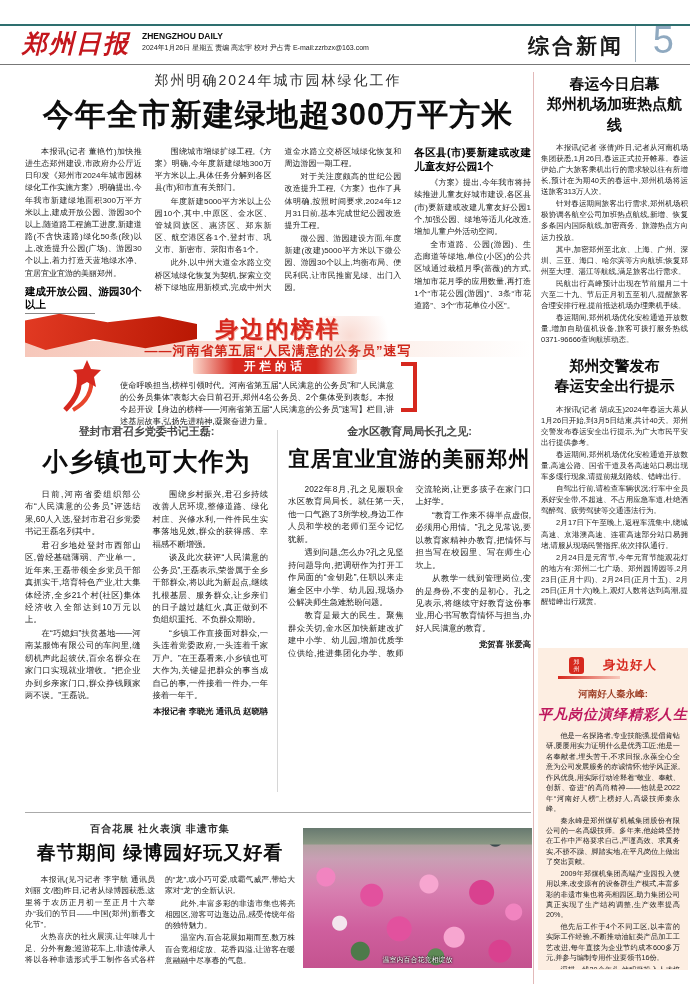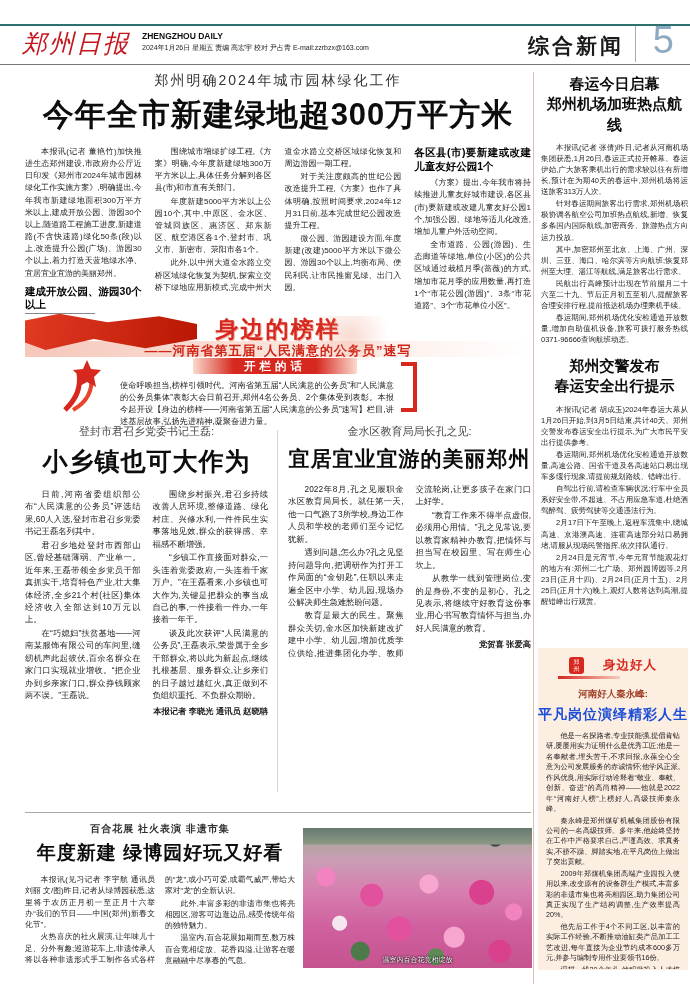--- a/index.html
+++ b/index.html
@@ -1,21 +1,21 @@
 <!DOCTYPE html>
 <html><head>
 <meta charset="utf-8">
 <style>
   html,body{margin:0;padding:0;background:#e9e9e9;}
   #page{position:relative;width:690px;height:998px;background:#ffffff;margin:0 auto;
         font-family:"Liberation Sans",sans-serif;color:#1c1c1c;overflow:hidden;}
   
   .topline{position:absolute;top:24px;left:0;width:690px;height:2px;background:#2e6f6f;}
   .masthead-logo{position:absolute;left:22px;top:27px;font-family:"DejaVu Serif",serif;
-        font-style:italic;font-weight:normal;font-size:25px;color:#c4161c;letter-spacing:2px;}
+        font-style:italic;font-weight:bold;font-size:25px;color:#c4161c;letter-spacing:2px;}
   .masthead-meta{position:absolute;left:142px;top:31px;}
   .meta-en{font-size:8.5px;font-weight:bold;color:#111;}
   .meta-date{font-size:7px;color:#222;margin-top:2px;}
   .section-name{position:absolute;right:66px;top:32px;font-size:21px;font-weight:bold;color:#1a1a1a;letter-spacing:3px;}
   .section-divider{position:absolute;right:54px;top:26px;width:1px;height:36px;background:#9fb0bd;}
   .page-num{position:absolute;right:16px;top:19px;font-size:38px;color:#8fa9c0;}
   .header-rule{position:absolute;top:64px;left:0;width:690px;height:1px;background:#777;}
   .right-divider{position:absolute;left:533px;top:72px;width:1px;height:912px;background:#e2b9b9;}
   
   .main-article{position:absolute;left:25px;top:72px;width:506px;height:238px;}
@@ -48,21 +48,21 @@
         text-align:center;color:#fff;font-size:11.5px;font-weight:bold;line-height:16px;letter-spacing:4px;}
   .kailan-text{position:absolute;left:95px;top:24px;width:274px;font-size:8.2px;line-height:1.45;
         text-align:justify;color:#222;}
   .kailan-bracket{position:absolute;left:376px;top:6px;width:12px;height:42px;
         border-top:4px solid #d6281e;border-right:4px solid #d6281e;border-bottom:4px solid #d6281e;}
   
   .profiles{position:absolute;left:25px;top:420px;width:506px;height:386px;}
   .profile-left{position:absolute;left:0;top:0;width:243px;height:386px;}
   .profile-right{position:absolute;left:263px;top:0;width:243px;height:386px;}
   .profile-divider{position:absolute;left:252px;top:10px;width:1px;height:362px;background:#d6d6d6;}
-  .profile-kicker{text-align:center;font-size:11px;font-weight:normal;color:#4a4a4a;margin-top:4px;}
+  .profile-kicker{text-align:center;font-size:11px;font-weight:bold;color:#4a4a4a;margin-top:4px;}
   .profile-headline{text-align:center;font-weight:bold;color:#0d0d0d;margin-top:6px;letter-spacing:1px;}
   .hl-big{font-size:25px;}
   .hl-mid{font-size:21px;}
   .profile-body{margin-top:10px;height:308px;column-count:2;column-gap:12px;font-size:8.3px;
         line-height:1.5;text-align:justify;color:#1c1c1c;overflow:hidden;}
   
   .bottom-rule{position:absolute;left:25px;top:812px;width:506px;height:1px;background:#aaa;}
   .spring{position:absolute;left:25px;top:822px;width:270px;height:174px;}
   .spring-kicker{text-align:center;font-size:10px;color:#333;font-weight:bold;letter-spacing:1px;}
   .spring-headline{text-align:center;font-size:19px;font-weight:bold;margin-top:4px;color:#0d0d0d;letter-spacing:1px;}
@@ -97,21 +97,21 @@
   .flight .rc-body{height:216px;}
   .traffic .rc-body{height:232px;}
   
   .haoren{position:absolute;left:538px;top:648px;width:150px;height:322px;background:#fdeee2;}
   .haoren-badge{display:flex;align-items:center;justify-content:center;gap:19px;padding-top:9px;}
   .seal{width:15px;height:17px;background:#d6281e;border-radius:3px;color:#fff;font-size:6px;
         line-height:1.1;display:flex;flex-direction:column;align-items:center;justify-content:center;}
   .badge-label{color:#d6281e;font-weight:bold;font-size:12.5px;letter-spacing:1px;}
   .badge-underline{width:62px;height:3px;background:linear-gradient(90deg,#d6281e,#f8cabd);margin:2px 0 0 20px;}
   .haoren-kicker{text-align:center;font-size:9.5px;color:#9c3b22;font-weight:bold;margin-top:9px;}
-  .haoren-headline{text-align:center;font-size:14px;font-weight:bold;color:#1d4ed8;margin-top:5px;letter-spacing:1px;}
+  .haoren-headline{text-align:center;font-size:14px;font-weight:bold;color:#be185d;margin-top:5px;letter-spacing:1px;font-style:italic;}
   .haoren-body{margin:7px 8px 0 8px;font-size:7.2px;line-height:1.45;text-align:justify;height:238px;overflow:hidden;color:#222;}
 </style>
 </head>
 <body>
 
 <div id="page">
 
   <div class="topline"></div>
   <div class="masthead-logo">郑州日报</div>
   <div class="masthead-meta">
@@ -163,22 +163,22 @@
 
   <div class="profiles">
     <div class="profile-left">
       <div class="profile-kicker">登封市君召乡党委书记王磊:</div>
       <div class="profile-headline hl-big">小乡镇也可大作为</div>
       <div class="profile-body">
           <p class="para">日前,河南省委组织部公布“人民满意的公务员”评选结果,60人入选,登封市君召乡党委书记王磊名列其中。</p>
           <p class="para">君召乡地处登封市西部山区,曾经基础薄弱、产业单一。近年来,王磊带领全乡党员干部真抓实干,培育特色产业,壮大集体经济,全乡21个村(社区)集体经济收入全部达到10万元以上。</p>
           <p class="para">在“巧媳妇”扶贫基地——河南某服饰有限公司的车间里,缝纫机声此起彼伏,百余名群众在家门口实现就业增收。“把企业办到乡亲家门口,群众挣钱顾家两不误。”王磊说。</p>
           <p class="para">围绕乡村振兴,君召乡持续改善人居环境,整修道路、绿化村庄、兴修水利,一件件民生实事落地见效,群众的获得感、幸福感不断增强。</p>
+          <p class="para">谈及此次获评“人民满意的公务员”,王磊表示,荣誉属于全乡干部群众,将以此为新起点,继续扎根基层、服务群众,让乡亲们的日子越过越红火,真正做到不负组织重托、不负群众期盼。</p>
           <p class="para">“乡镇工作直接面对群众,一头连着党委政府,一头连着千家万户。”在王磊看来,小乡镇也可大作为,关键是把群众的事当成自己的事,一件接着一件办,一年接着一年干。</p>
-          <p class="para">谈及此次获评“人民满意的公务员”,王磊表示,荣誉属于全乡干部群众,将以此为新起点,继续扎根基层、服务群众,让乡亲们的日子越过越红火,真正做到不负组织重托、不负群众期盼。</p>
           <p class="para byline">本报记者 李晓光 通讯员 赵晓聃</p>
         </div>
     </div>
     <div class="profile-divider"></div>
     <div class="profile-right">
       <div class="profile-kicker">金水区教育局局长孔之见:</div>
       <div class="profile-headline hl-mid">宜居宜业宜游的美丽郑州</div>
       <div class="profile-body">
           <p class="para">2022年8月,孔之见履职金水区教育局局长。就任第一天,他一口气跑了3所学校,身边工作人员和学校的老师们至今记忆犹新。</p>
           <p class="para">遇到问题,怎么办?孔之见坚持问题导向,把调研作为打开工作局面的“金钥匙”,任职以来走遍全区中小学、幼儿园,现场办公解决师生急难愁盼问题。</p>
@@ -186,21 +186,21 @@
           <p class="para">“教育工作来不得半点虚假,必须用心用情。”孔之见常说,要以教育家精神办教育,把情怀与担当写在校园里、写在师生心坎上。</p>
           <p class="para">从教学一线到管理岗位,变的是身份,不变的是初心。孔之见表示,将继续守好教育这份事业,用心书写教育情怀与担当,办好人民满意的教育。</p>
           <p class="para byline">党贺喜 张爱高</p>
         </div>
     </div>
   </div>
 
   <div class="bottom-rule"></div>
   <div class="spring">
     <div class="spring-kicker">百合花展 社火表演 非遗市集</div>
-    <div class="spring-headline">年度新建 绿博园好玩又好看</div>
+    <div class="spring-headline">春节期间 绿博园好玩又好看</div>
     <div class="spring-body">
         <p class="para">本报讯(见习记者 李宇航 通讯员 刘丽 文/图)昨日,记者从绿博园获悉,这里将于农历正月初一至正月十六举办“我们的节日——中国(郑州)新春文化节”。</p>
         <p class="para">火热喜庆的社火展演,让年味儿十足、分外有趣;巡游花车上,非遗传承人将以各种非遗形式手工制作各式各样的“龙”,或小巧可爱,或霸气威严,带给大家对“龙”的全新认识。</p>
         <p class="para">此外,丰富多彩的非遗市集也将亮相园区,游客可边逛边品,感受传统年俗的独特魅力。</p>
         <p class="para">温室内,百合花展如期而至,数万株百合竞相绽放、花香四溢,让游客在暖意融融中尽享春的气息。</p>
       </div>
   </div>
   <div class="photo">
     <div class="photo-caption">温室内百合花竞相绽放</div>
   </div>

